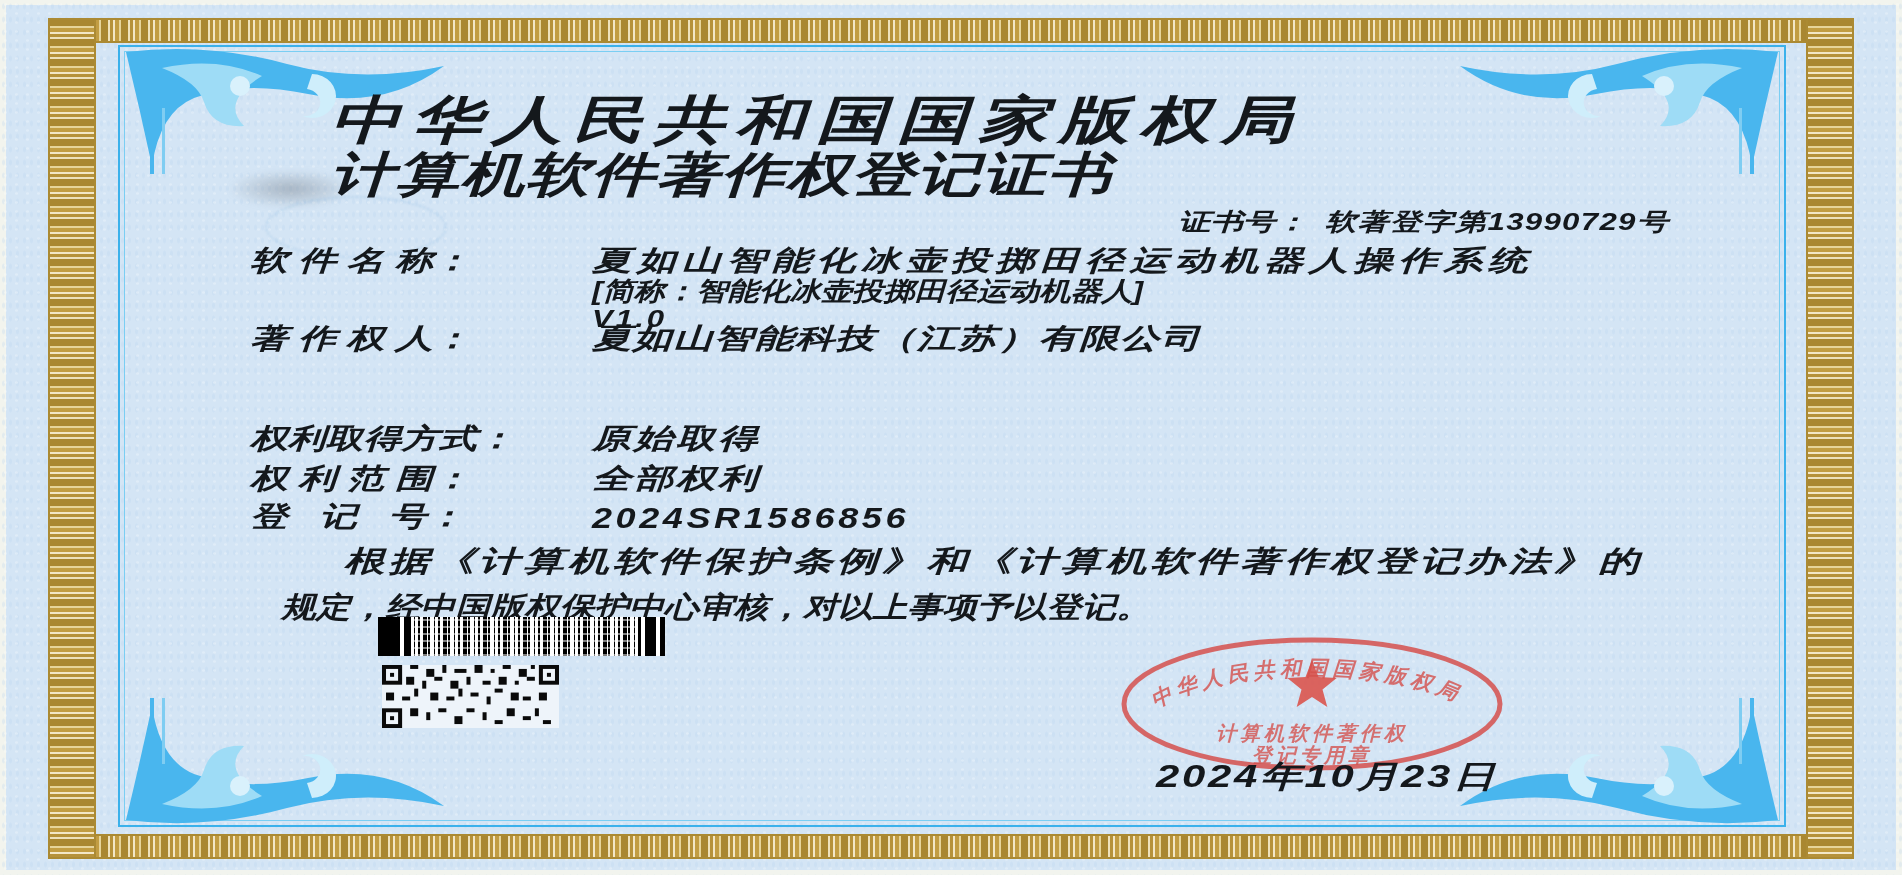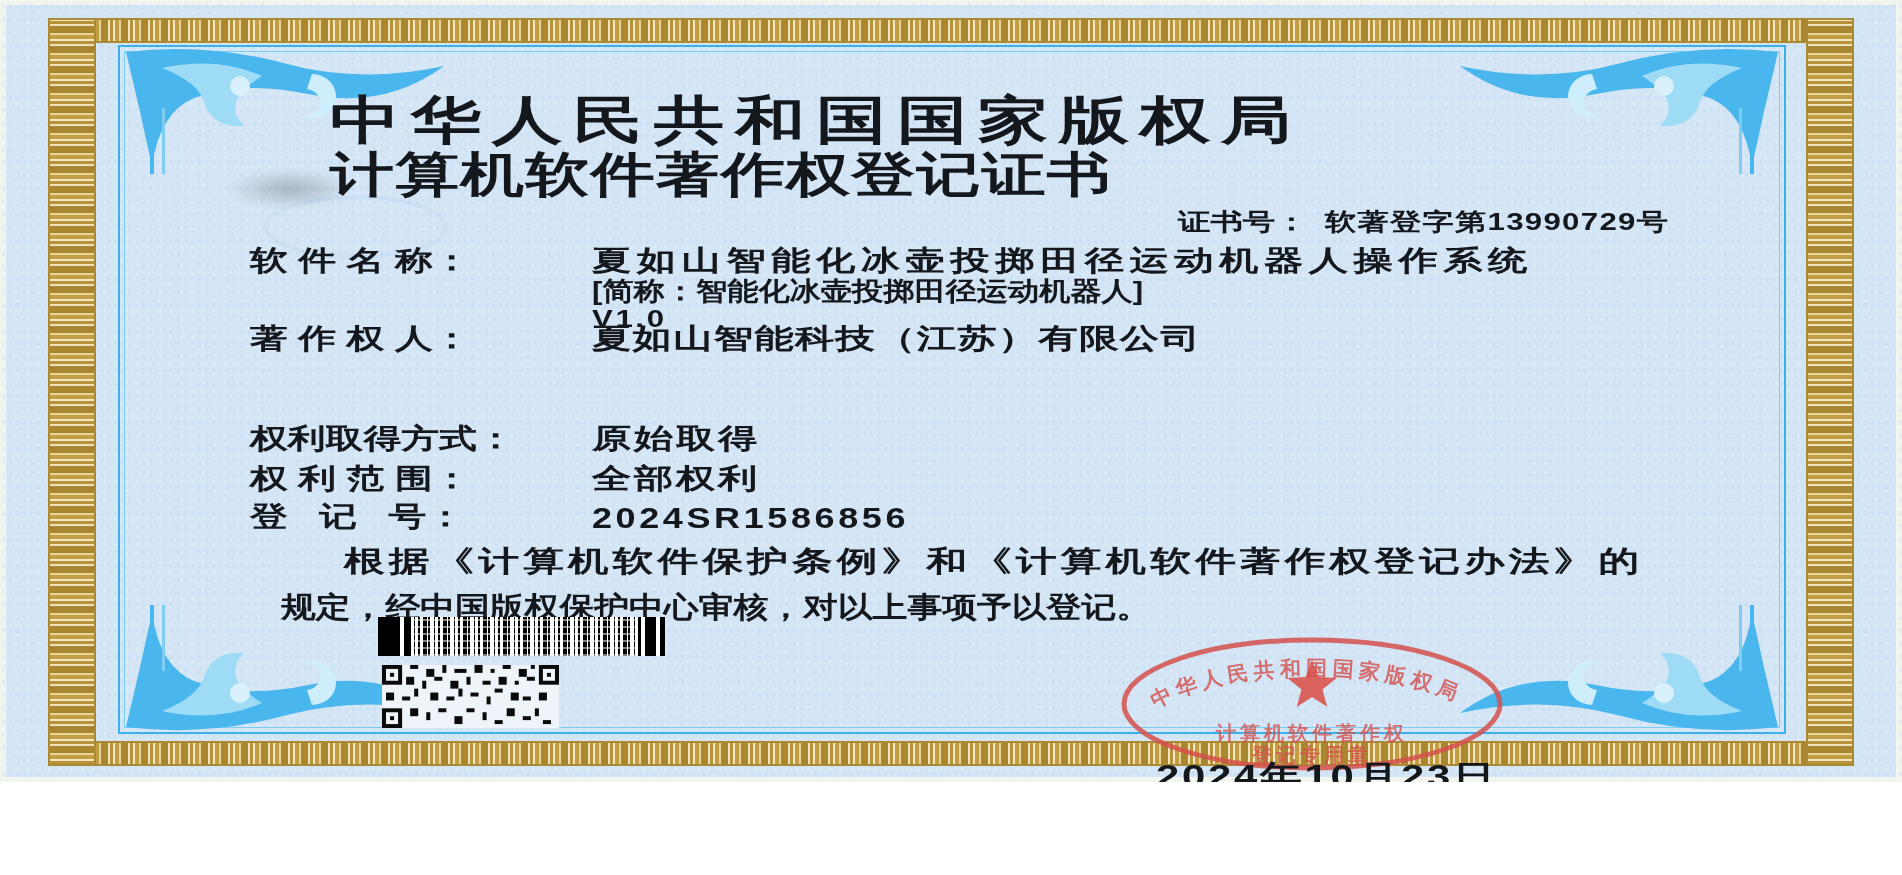--- a/index.html
+++ b/index.html
@@ -1,17 +1,17 @@
 <!DOCTYPE html>
 <html><head>
 <meta charset="utf-8">
 <style>
   html,body{margin:0;padding:0;background:#ffffff;}
-  .stage{position:relative;width:1902px;height:782px;overflow:hidden;background:#f2f4ee;
-         font-family:"Liberation Sans", sans-serif;}
+  .stage{position:relative;width:1902px;height:875px;overflow:hidden;background:#f2f4ee;
+         font-family:"Liberation Sans", sans-serif;font-style:italic;}
   .page{position:absolute;left:6px;top:5px;right:6px;bottom:5px;background:#d4e5f5;}
   .texture{position:absolute;inset:0;pointer-events:none;opacity:.38;
     background-image:
       radial-gradient(rgba(255,255,255,.65) 1px, transparent 2px),
       radial-gradient(rgba(183,211,238,.7) 1px, transparent 2px);
     background-size:11px 9px,7px 13px;}
   
   .gold{position:absolute;border:2px solid #ab8a33;background-color:#d9c178;}
   .gold.h{left:48px;right:48px;height:21px;
     background-image:repeating-linear-gradient(90deg,#b6923a 0 3px,#f3e7c6 3px 5px,#c29d42 5px 9px,#e6d49a 9px 11px,#a98731 11px 18px,#efe2bc 18px 20px);}

